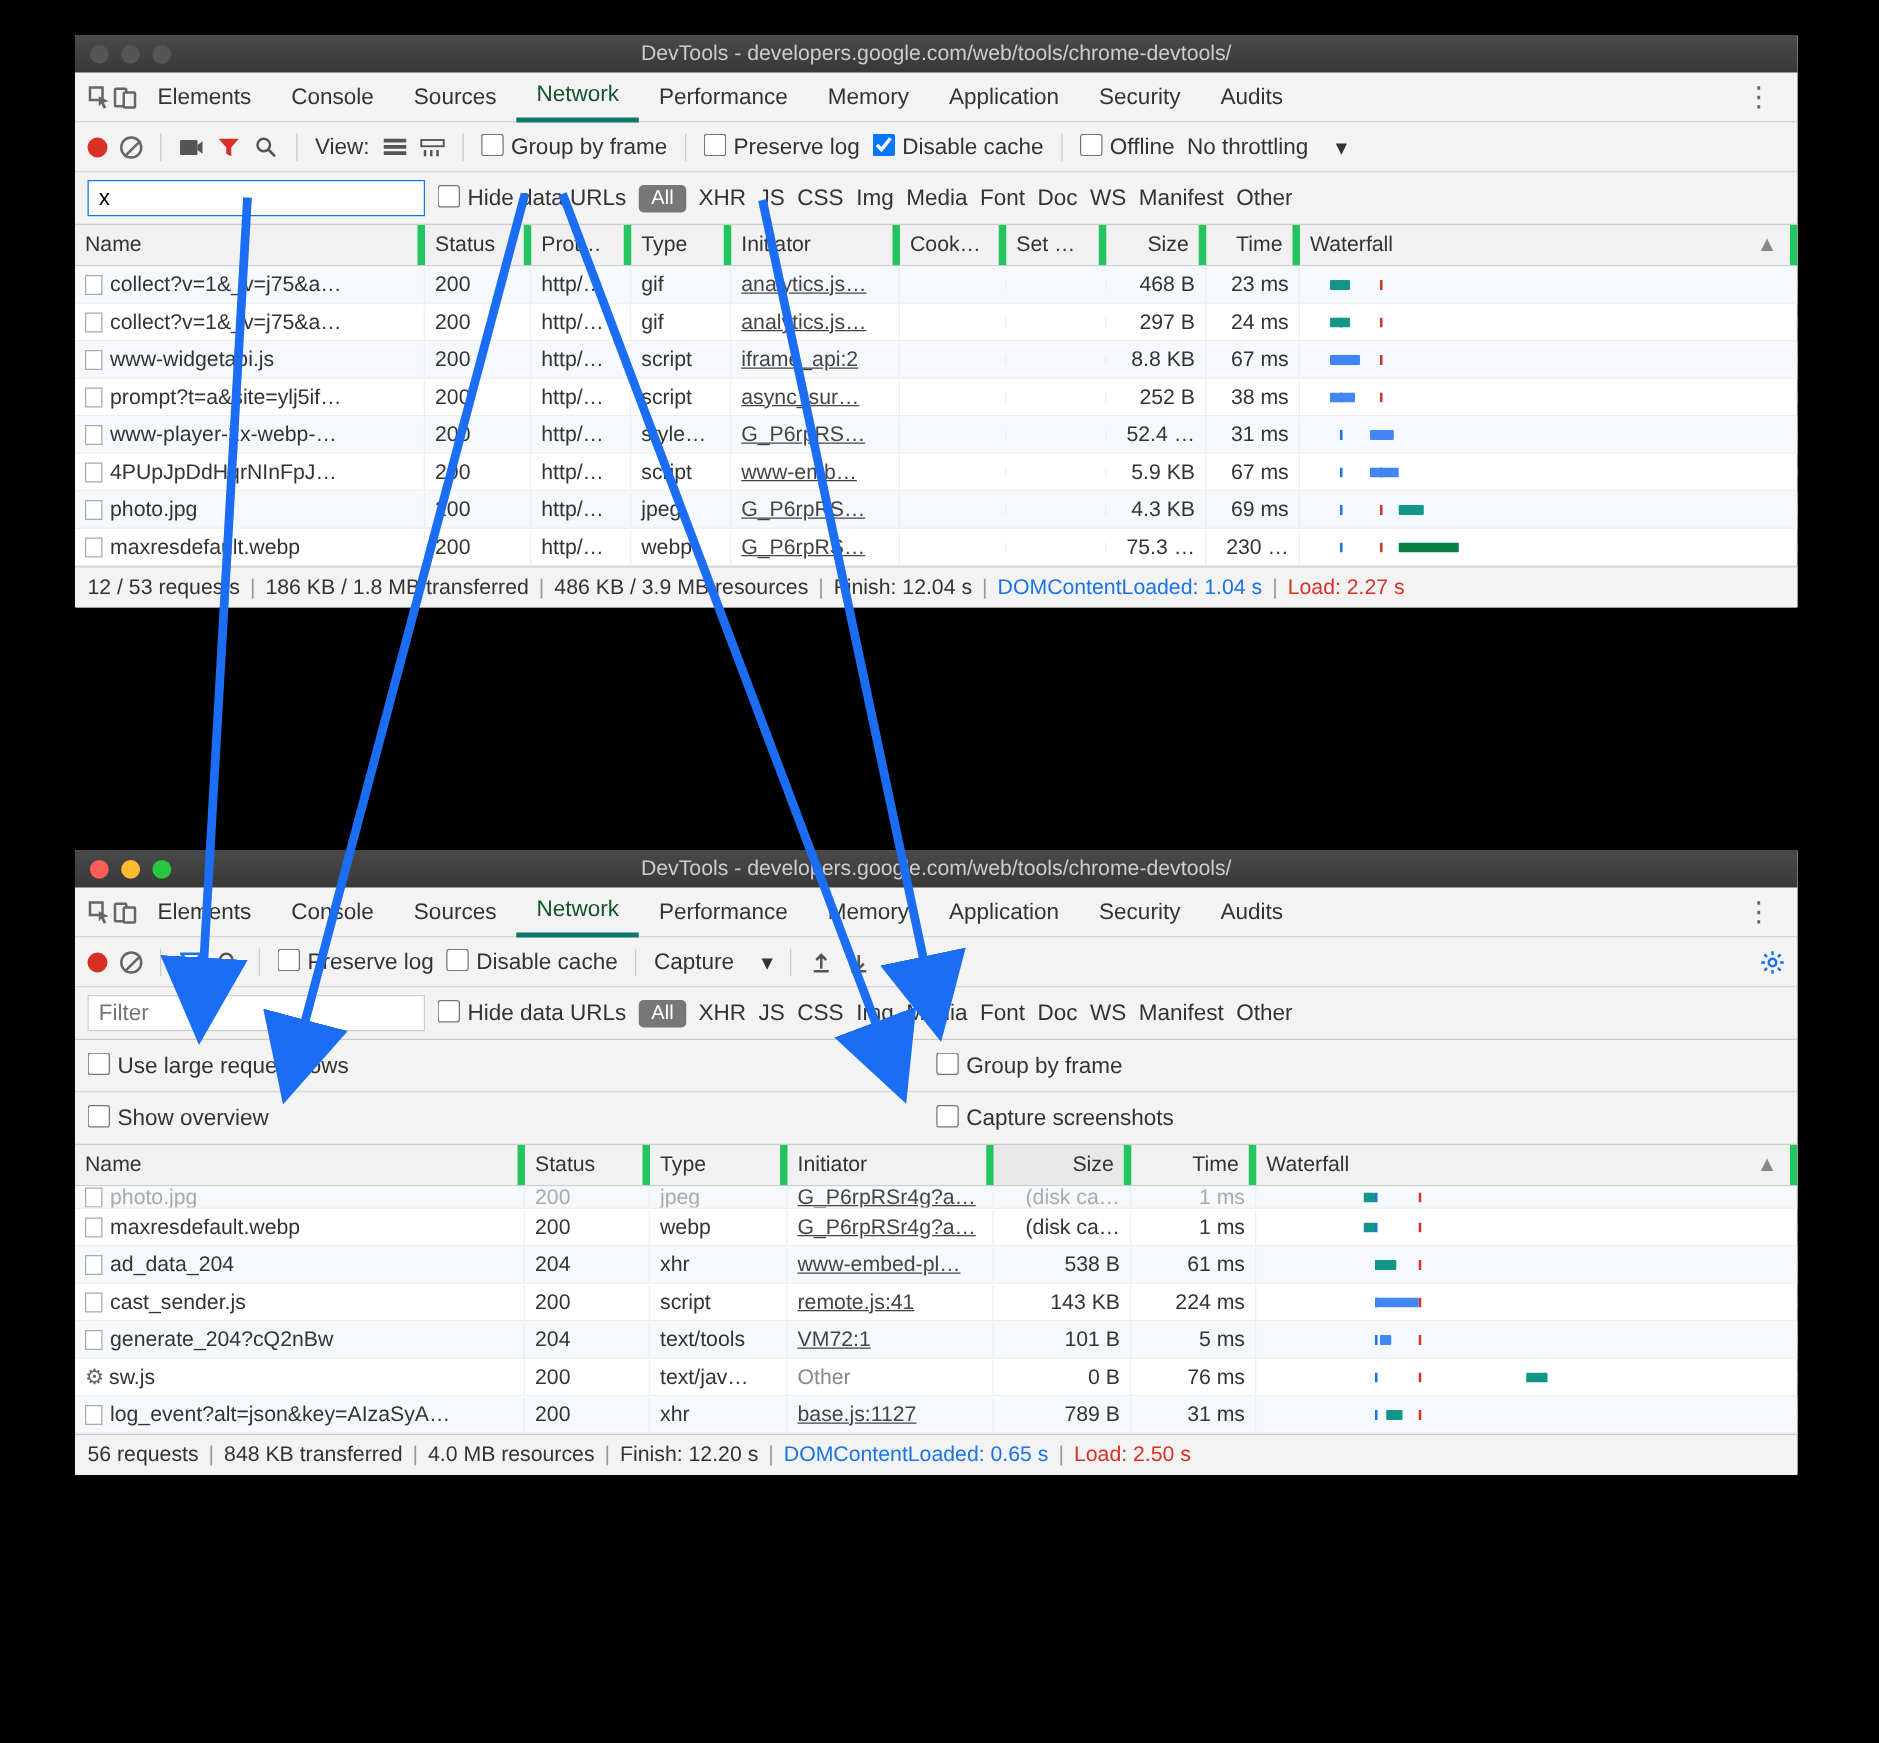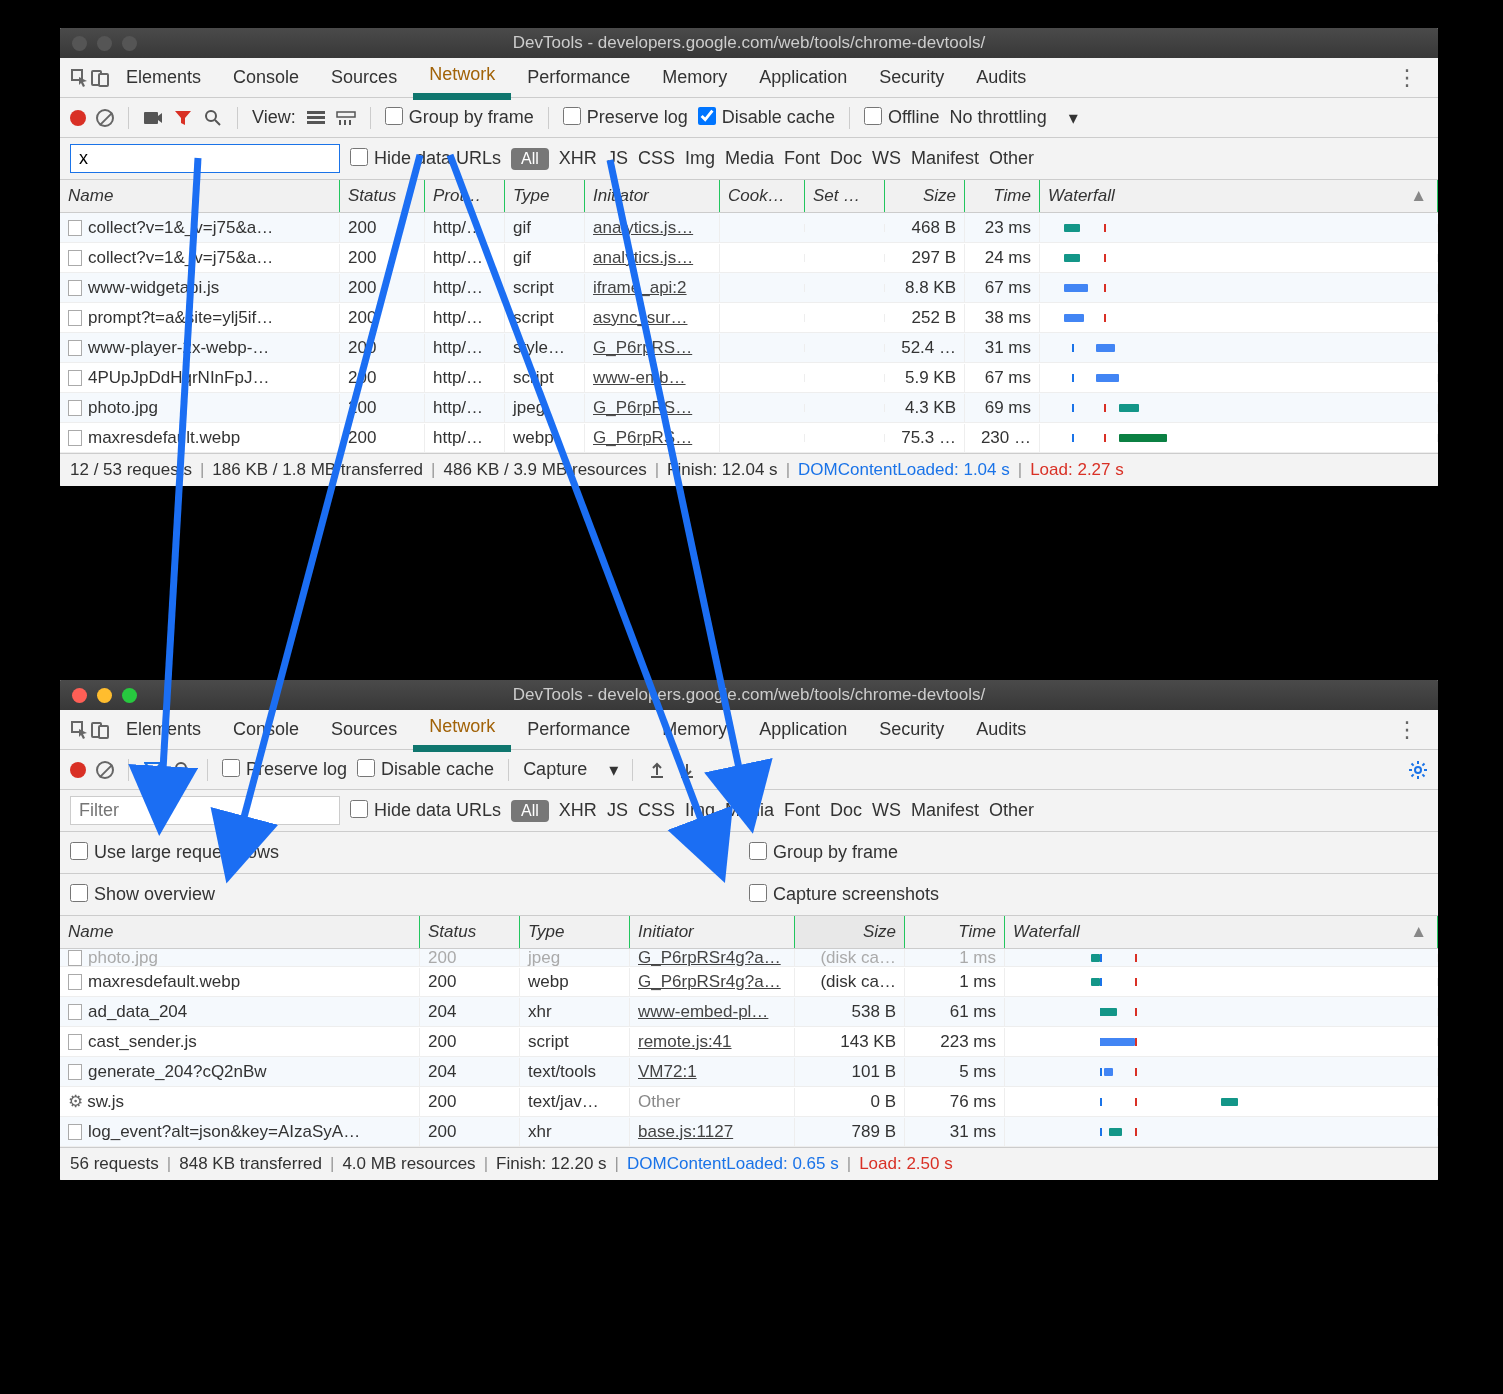--- a/index.html
+++ b/index.html
@@ -33,21 +33,21 @@
   .traffic span { width:15px; height:15px; border-radius:50%; background:#555; display:block; }
   .traffic .r { background:#ff5f56; }
   .traffic .y { background:#ffbd2e; }
   .traffic .g { background:#27c93f; }
   .titlebar-title { flex:1; text-align:center; }
   .tabs {
     display:flex; align-items:center; border-bottom:1px solid #ccc;
     padding: 0 10px; height:40px; background:#f3f3f3; font-size:18px; color:#333;
   }
   .tab { padding: 8px 16px; cursor:pointer; color:#333; }
-  .tab.active { color:#a16207; border-bottom:7px solid #0f766e; }
+  .tab.active { color:#14532d; border-bottom:4px solid #0f766e; }
   .tab-spacer { flex:1; }
   .toolbar {
     display:flex; align-items:center; gap:10px; padding:6px 10px; border-bottom:1px solid #ccc;
     background:#f3f3f3; font-size:18px; height:40px;
   }
   .toolbar .sep { width:1px; height:22px; background:#ccc; margin:0 4px; }
   .icon { width:20px; height:20px; display:inline-flex; align-items:center; justify-content:center; }
   .record-dot { width:16px; height:16px; border-radius:50%; background:#d93025; }
   .no-icon { width:18px; height:18px; border:2px solid #666; border-radius:50%; position:relative; }
   .no-icon::after { content:""; position:absolute; width:2px; height:18px; background:#666; transform:rotate(45deg); left:7px; top:-1px; }
@@ -58,21 +58,21 @@
     display:flex; align-items:center; gap:10px; padding:6px 10px; border-bottom:1px solid #ccc;
     background:#f3f3f3; font-size:18px;
   }
   .filter-input { width:270px; padding:3px 8px; font-size:18px; border:1px solid #1a73e8; background:#fff; }
   .filter-input.plain { border:1px solid #ccc; }
   .chip { padding:2px 10px; border-radius:4px; background:#777; color:#fff; font-size:16px; }
   .filter-link { color:#333; }
   .options-row { display:flex; padding:6px 10px; border-bottom:1px solid #ccc; background:#f3f3f3; font-size:18px; }
   .options-col { flex:1; display:flex; align-items:center; gap:8px; padding:4px 0; }
   .table-header { display:flex; background:#f1f1f1; border-bottom:1px solid #ccc; font-size:17px; color:#333; }
-  .th { padding:6px 8px; border-right:1px solid #22c55e; overflow:hidden; text-overflow:ellipsis; white-space:nowrap;font-style:italic; }
+  .th { padding:6px 8px; border-right:6px solid #22c55e; overflow:hidden; text-overflow:ellipsis; white-space:nowrap; }
   .tbody { }
   .tr { display:flex; border-bottom:1px solid #eee; font-size:17px; height:30px; align-items:center; }
   .tr:nth-child(odd){ background:#f5f9fd; }
   .td { padding:4px 8px; border-right:1px solid #eee; overflow:hidden; text-overflow:ellipsis; white-space:nowrap; }
   .td .file-icon { display:inline-block; width:14px; height:16px; border:1px solid #aaa; margin-right:6px; vertical-align:middle; background:#fff; }
   .initiator a { color:#444; text-decoration:underline; }
   .waterfall-cell { position:relative; flex:1; }
   .wf-bar { position:absolute; height:8px; top:50%; transform:translateY(-50%); border-radius:1px; }
   .wf-line-b { position:absolute; width:2px; top:0; bottom:0; background:#1a73e8; }
   .wf-line-r { position:absolute; width:2px; top:0; bottom:0; background:#d93025; }
@@ -540,21 +540,21 @@
       <span class="wf-line-r" style="left:30%"></span>
       <span class="wf-bar" style="left:22%;width:4%;background:#139688"></span>
     </div>
       </div>
       <div class="tr">
     <div class="td c-name"><span class="file-icon"></span>cast_sender.js</div>
     <div class="td c-status">200</div>
     <div class="td c-type">script</div>
     <div class="td c-init initiator"><a>remote.js:41</a></div>
     <div class="td c-size">143 KB</div>
-    <div class="td c-time">223 ms</div>
+    <div class="td c-time">224 ms</div>
     <div class="td c-wf waterfall-cell">
       <span class="wf-line-b" style="left:22%"></span>
       <span class="wf-line-r" style="left:30%"></span>
       <span class="wf-bar" style="left:22%;width:8%;background:#4285f4"></span>
     </div>
       </div>
       <div class="tr">
     <div class="td c-name"><span class="file-icon"></span>generate_204?cQ2nBw</div>
     <div class="td c-status">204</div>
     <div class="td c-type">text/tools</div>

